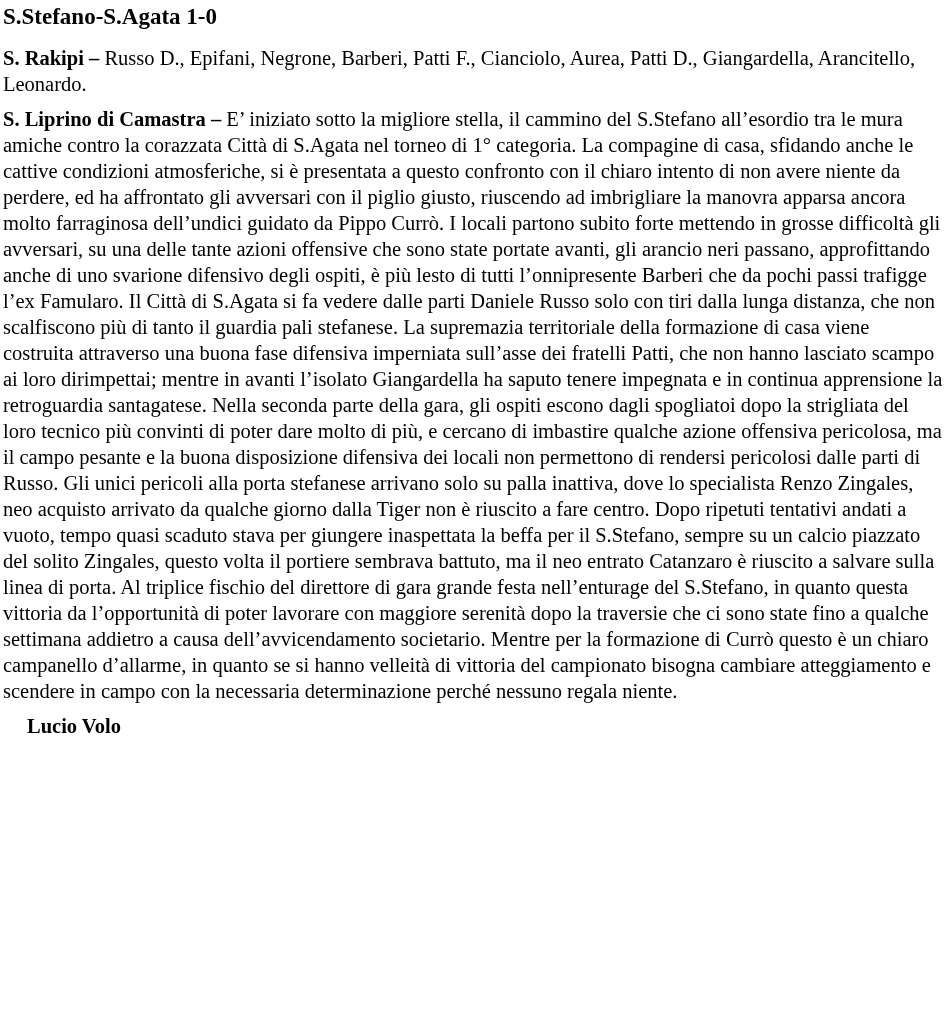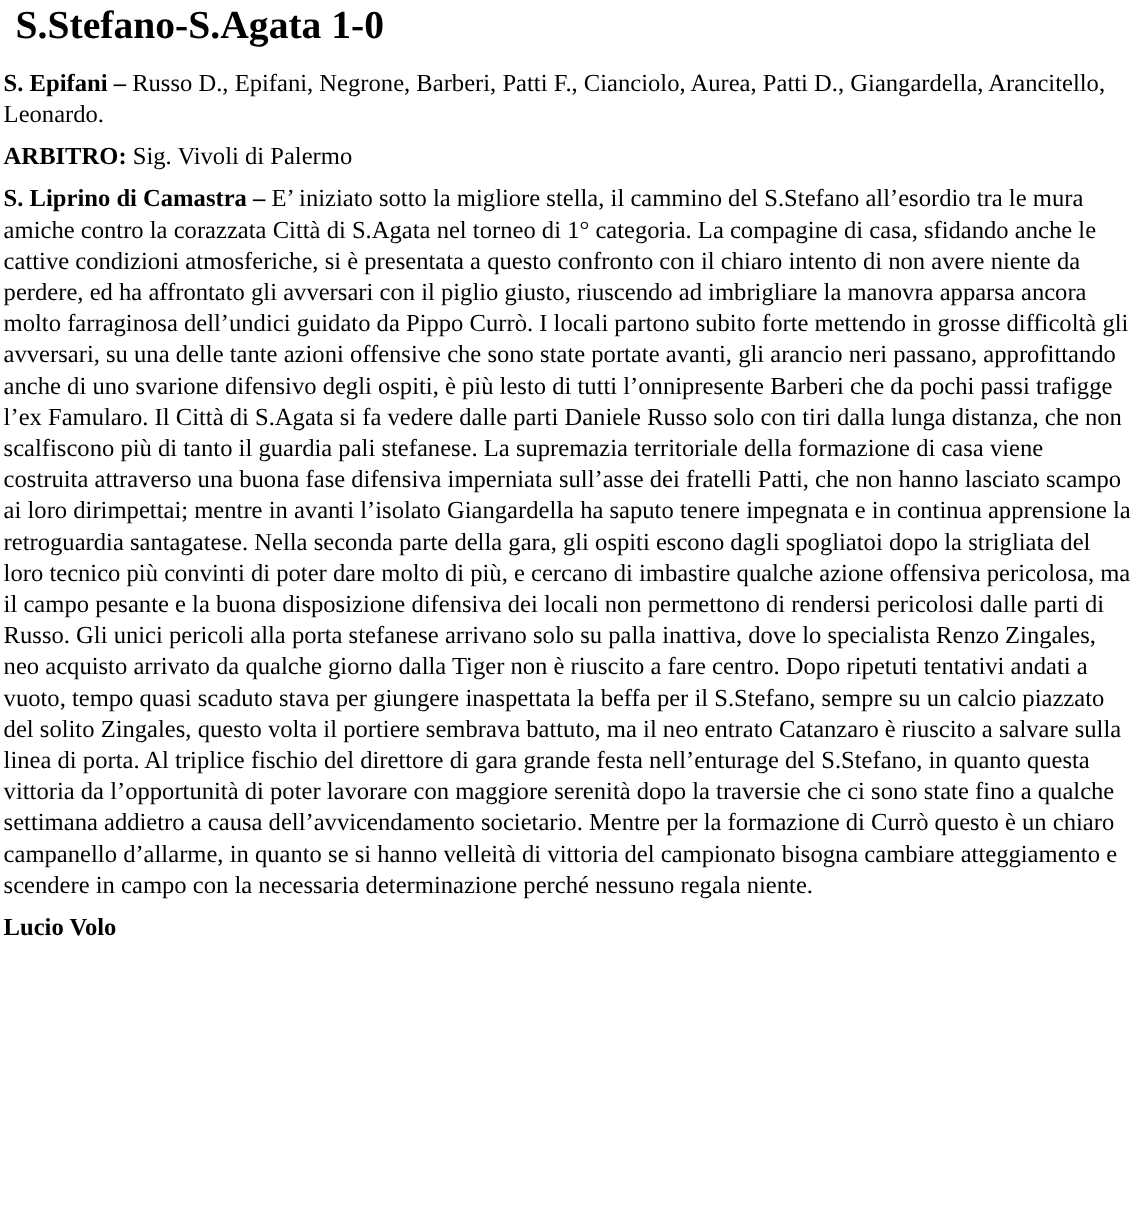--- a/index.html
+++ b/index.html
@@ -13,58 +13,55 @@
   .doc {
     box-sizing: border-box;
     width: 946px;
     min-height: 1024px;
     padding: 4px 2px 0 3px;
     font-family: "Liberation Serif", "DejaVu Serif", serif;
     color: #000000;
     background: #ffffff;
   }
   .doc h1 {
-    font-size: 33px;
+    font-size: 23px;
     line-height: 1.15;
     font-weight: bold;
-    margin: 0 0 15px 10px;
+    margin: 0 0 15px 0;
     letter-spacing: 0;
   }
   .doc p.para {
     font-size: 20.5px;
     line-height: 26px;
     margin: 0 0 9px 0;
     text-align: left;
   }
   .doc p.para strong {
     font-weight: bold;
   }
   .doc p.author {
     margin-bottom: 0;
+    margin-left: 24px;
   }
 </style>
 </head>
 <body>
 
 <article class="doc">
 
   <h1>S.Stefano-S.Agata 1-0</h1>
 
   <p class="para">
-    <strong><span>S. Epifani</span> <span>–</span></strong>
+    <strong><span>S. Rakipi</span> <span>–</span></strong>
     <span>Russo D., Epifani, Negrone, Barberi, Patti F., Cianciolo, Aurea, Patti D., Giangardella, Arancitello, Leonardo.</span>
   </p>
 
 
 
 
-  <p class="para">
-    <strong>ARBITRO:</strong>
-    <span>Sig. Vivoli di Palermo</span>
-  </p>
 
   <p class="para">
     <strong><span>S. Liprino di Camastra</span> <span>–</span></strong>
     <span>E’ iniziato sotto la migliore stella, il cammino del S.Stefano all’esordio tra le mura amiche contro la corazzata Città di S.Agata nel torneo di 1° categoria. La compagine di casa, sfidando anche le cattive condizioni atmosferiche, si è presentata a questo confronto con il chiaro intento di non avere niente da perdere, ed ha affrontato gli avversari con il piglio giusto, riuscendo ad imbrigliare la manovra apparsa ancora molto farraginosa dell’undici guidato da Pippo Currò. I locali partono subito forte mettendo in grosse difficoltà gli avversari, su una delle tante azioni offensive che sono state portate avanti, gli arancio neri passano, approfittando anche di uno svarione difensivo degli ospiti, è più lesto di tutti l’onnipresente Barberi che da pochi passi trafigge l’ex Famularo. Il Città di S.Agata si fa vedere dalle parti Daniele Russo solo con tiri dalla lunga distanza, che non scalfiscono più di tanto il guardia pali stefanese. La supremazia territoriale della formazione di casa viene costruita attraverso una buona fase difensiva imperniata sull’asse dei fratelli Patti, che non hanno lasciato scampo ai loro dirimpettai; mentre in avanti l’isolato Giangardella ha saputo tenere impegnata e in continua apprensione la retroguardia santagatese. Nella seconda parte della gara, gli ospiti escono dagli spogliatoi dopo la strigliata del loro tecnico più convinti di poter dare molto di più, e cercano di imbastire qualche azione offensiva pericolosa, ma il campo pesante e la buona disposizione difensiva dei locali non permettono di rendersi pericolosi dalle parti di Russo. Gli unici pericoli alla porta stefanese arrivano solo su palla inattiva, dove lo specialista Renzo Zingales, neo acquisto arrivato da qualche giorno dalla Tiger non è riuscito a fare centro. Dopo ripetuti tentativi andati a vuoto, tempo quasi scaduto stava per giungere inaspettata la beffa per il S.Stefano, sempre su un calcio piazzato del solito Zingales, questo volta il portiere sembrava battuto, ma il neo entrato Catanzaro è riuscito a salvare sulla linea di porta. Al triplice fischio del direttore di gara grande festa nell’enturage del S.Stefano, in quanto questa vittoria da l’opportunità di poter lavorare con maggiore serenità dopo la traversie che ci sono state fino a qualche settimana addietro a causa dell’avvicendamento societario. Mentre per la formazione di Currò questo è un chiaro campanello d’allarme, in quanto se si hanno velleità di vittoria del campionato bisogna cambiare atteggiamento e scendere in campo con la necessaria determinazione perché nessuno regala niente.</span>
   </p>
 
   <p class="para author">
     <strong>Lucio Volo</strong>
   </p>
 

